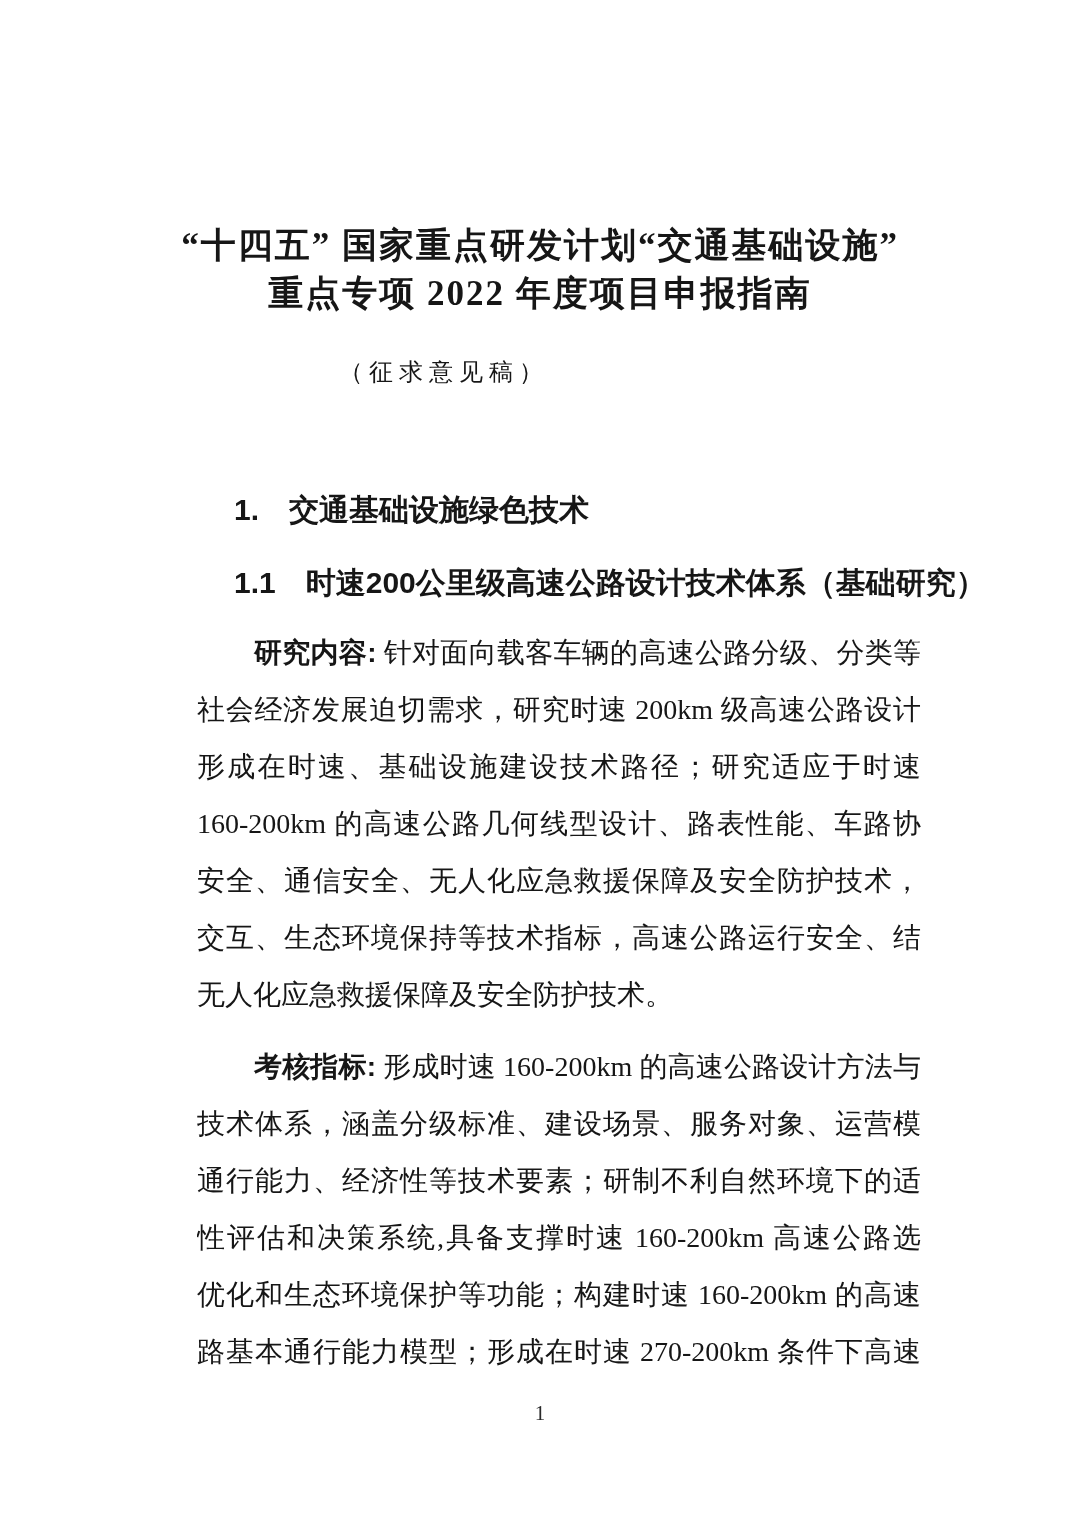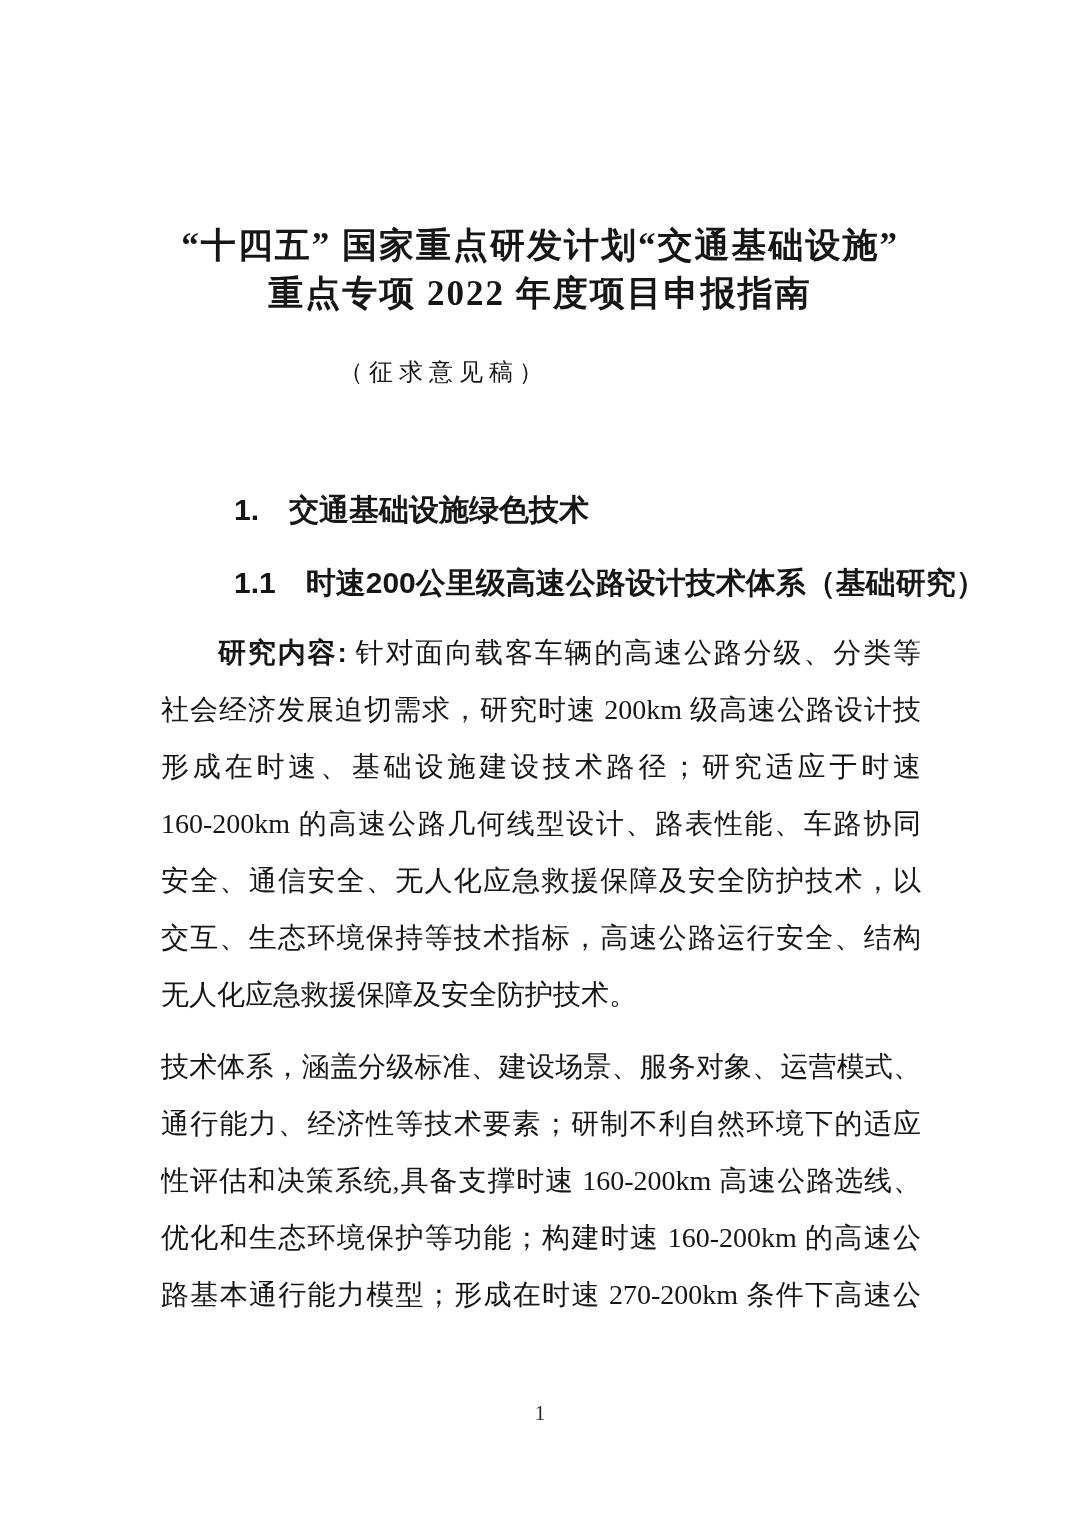--- a/index.html
+++ b/index.html
@@ -18,21 +18,21 @@
   .subtitle-line {
     left:0; width:888px; text-align:center;
     font-size:24px; letter-spacing:6px; line-height:40px;
   }
   .heading {
     left:234px; font-weight:700; font-size:30px; line-height:40px;
     font-family:"Liberation Sans","DejaVu Sans",sans-serif;
     white-space:nowrap;
   }
   .body-block { left:161px; width:760px; font-size:28px; }
-  .bline { height:57px; line-height:57px; overflow:hidden; }
+  .bline { height:57px; line-height:57px; overflow:hidden;margin-left:36px; }
   .just { text-align:justify; text-align-last:justify; }
   .indent { text-indent:57px; }
   .runin {
     font-weight:700;
     font-family:"Liberation Sans","DejaVu Sans",sans-serif;
   }
   .pagenum {
     left:0; width:1080px; text-align:center;
     font-size:21px; line-height:26px; color:#2a2a2a;
   }
@@ -58,20 +58,23 @@
     </div>
     <div class="bline just">社会经济发展迫切需求，研究时速 200km 级高速公路设计技</div>
     <div class="bline just">形成在时速、基础设施建设技术路径；研究适应于时速</div>
     <div class="bline just">160-200km 的高速公路几何线型设计、路表性能、车路协同</div>
     <div class="bline just">安全、通信安全、无人化应急救援保障及安全防护技术，以</div>
     <div class="bline just">交互、生态环境保持等技术指标，高速公路运行安全、结构</div>
     <div class="bline">无人化应急救援保障及安全防护技术。</div>
   </div>
 
   <div class="abs body-block" style="top:1038px">
+    <div class="bline just indent">
+      <span class="runin">考核指标:</span><span> 形成时速 160-200km 的高速公路设计方法与</span>
+    </div>
     <div class="bline just">技术体系，涵盖分级标准、建设场景、服务对象、运营模式、</div>
     <div class="bline just">通行能力、经济性等技术要素；研制不利自然环境下的适应</div>
     <div class="bline just">性评估和决策系统,具备支撑时速 160-200km 高速公路选线、</div>
     <div class="bline just">优化和生态环境保护等功能；构建时速 160-200km 的高速公</div>
     <div class="bline just">路基本通行能力模型；形成在时速 270-200km 条件下高速公</div>
   </div>
 
   <div class="abs pagenum" style="top:1400px">1</div>
 
 </div>

